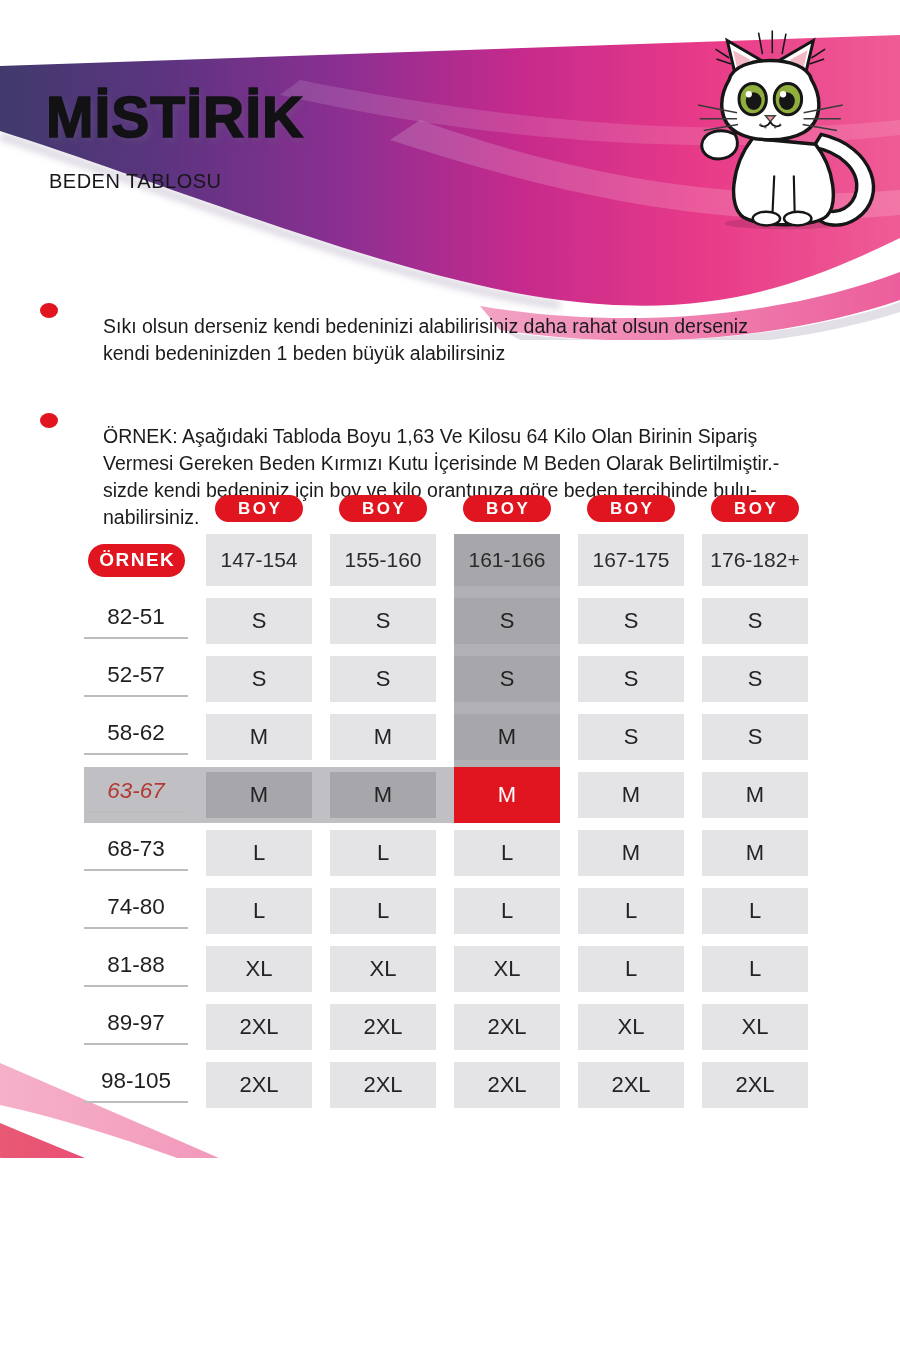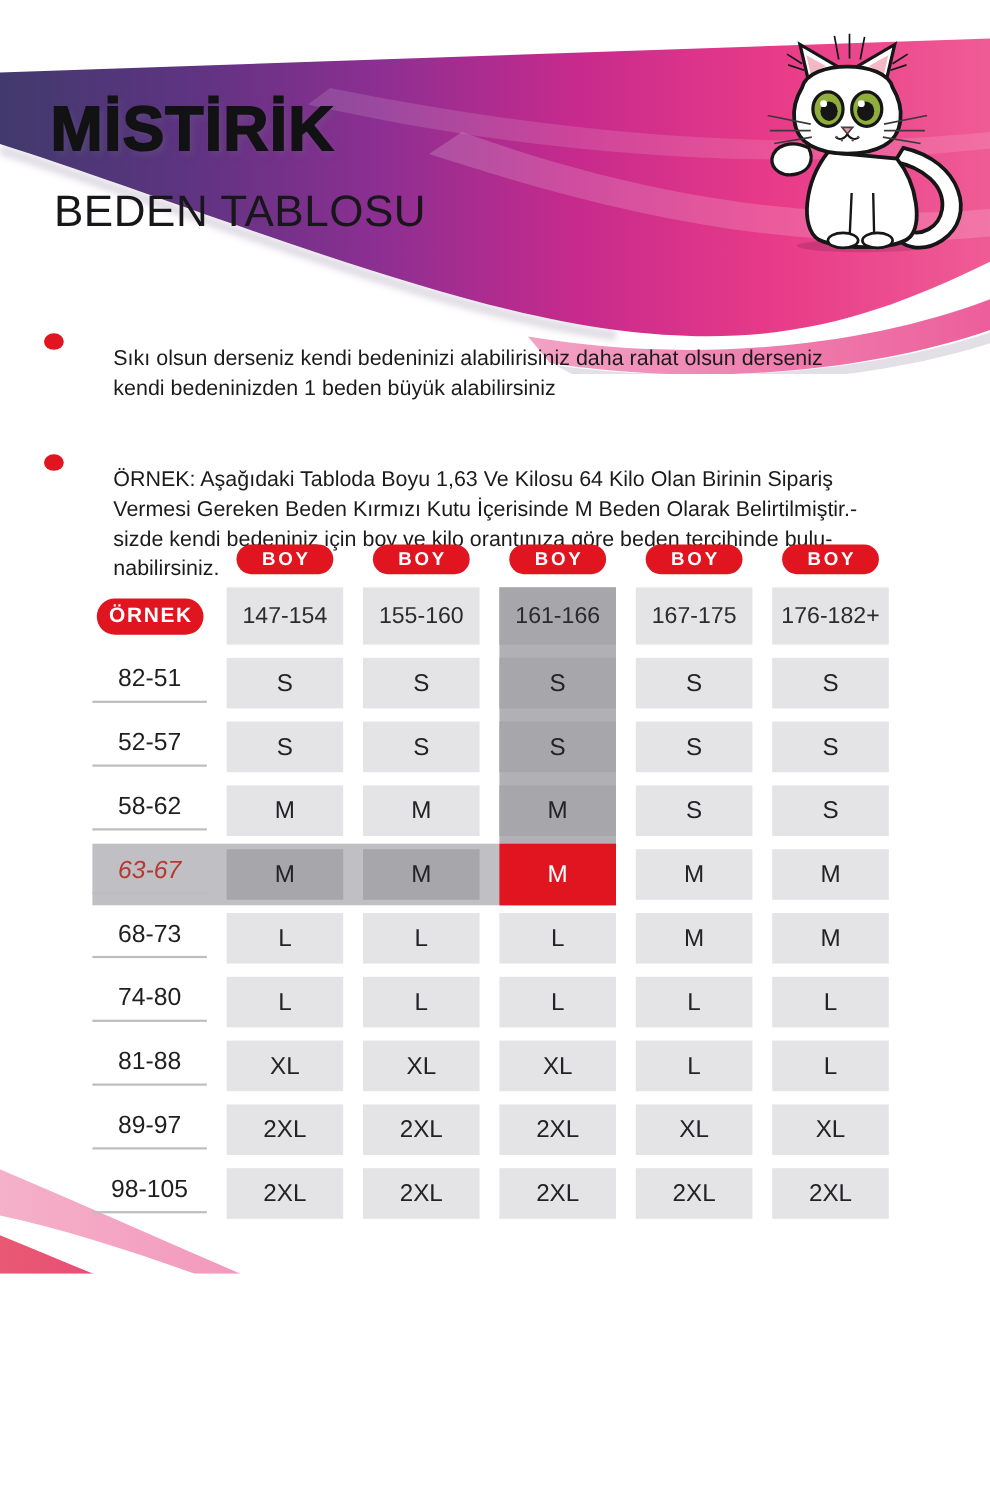--- a/index.html
+++ b/index.html
@@ -11,21 +11,21 @@
   .deco.top{top:0;}
   .deco.bottom{top:1005px;}
 
   
   .cat{position:absolute;left:692px;top:26px;width:186px;height:206px;}
 
   
   .brand{position:absolute;left:46px;top:84px;font-size:57px;font-weight:900;
          letter-spacing:1px;color:#121214;-webkit-text-stroke:1.6px #121214;
          text-shadow:3px 4px 7px rgba(110,100,125,.35);}
-  .subtitle{position:absolute;left:49px;top:170px;font-size:40px;font-weight:500;
+  .subtitle{position:absolute;left:49px;top:170px;font-size:20px;font-weight:500;
             color:#17171a;letter-spacing:.5px;}
 
   
   .notes{position:absolute;left:40px;top:297px;width:805px;}
   .note{display:flex;gap:29px;align-items:flex-start;}
   .note + .note{margin-top:23px;}
   .dot{flex:none;width:18px;height:15px;border-radius:50%;background:var(--accent-red,#e0151f);margin-top:6px;}
   .note p{margin:16px;font-size:19.5px;line-height:1.4;font-weight:500;color:#1b1b1d;white-space:pre-line;}
 
   

